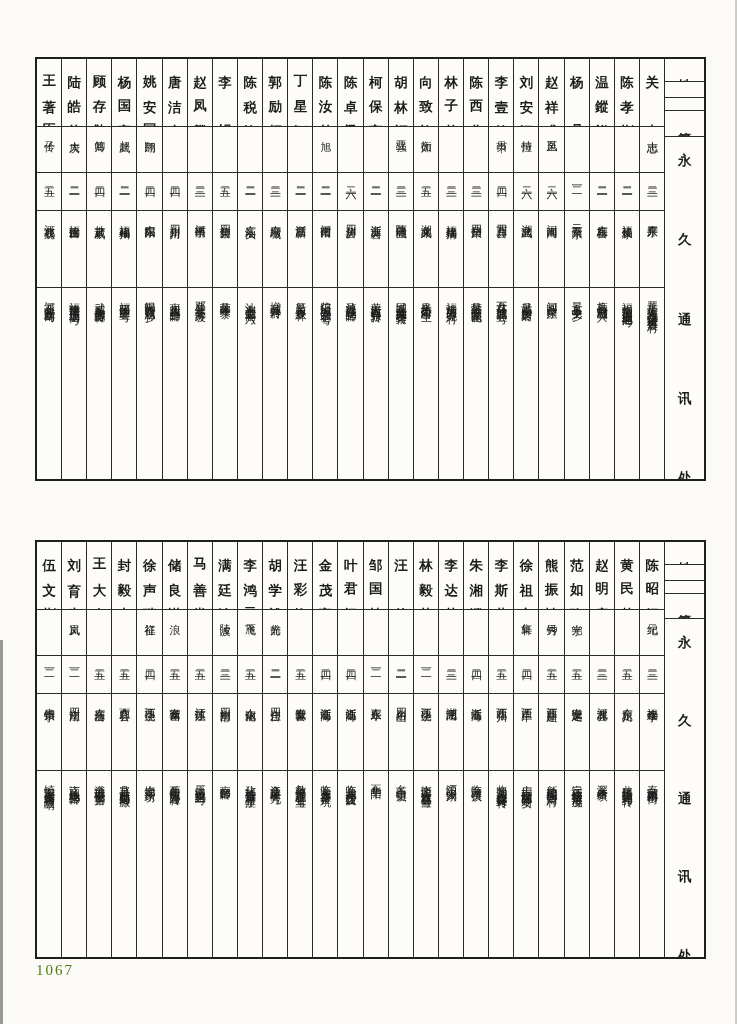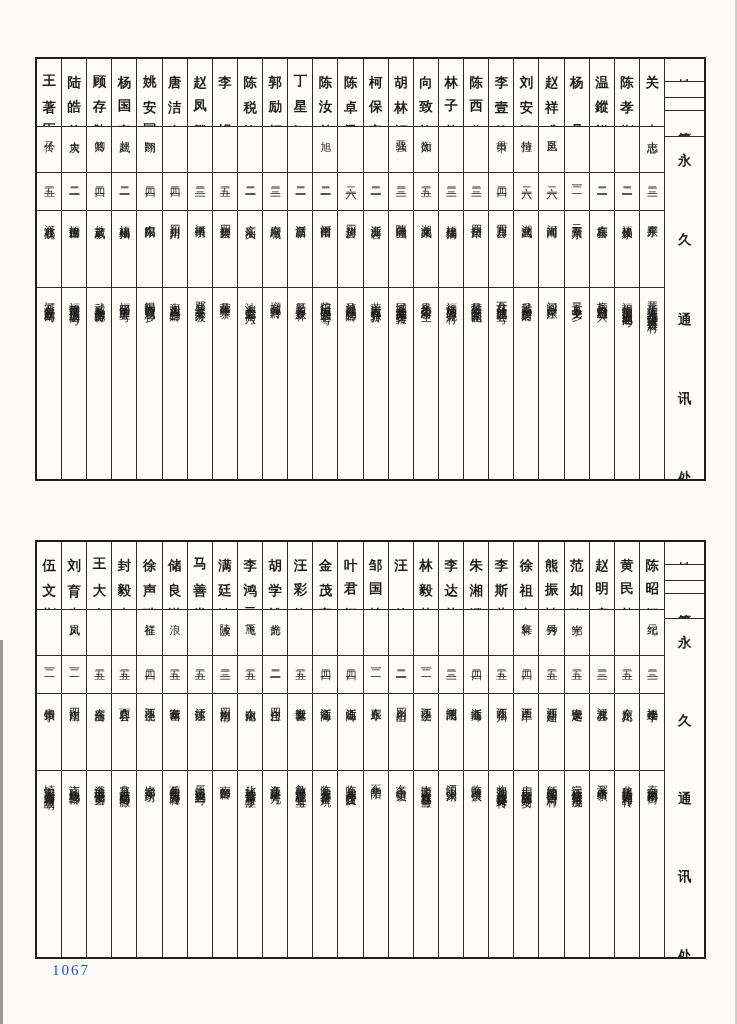--- a/index.html
+++ b/index.html
@@ -97,25 +97,25 @@
     text-align-last: auto;
     text-align: center;
   }
   .header-col .r-alias { align-items: center; padding: 0; }
   .header-col .r-age   { align-items: center; padding: 0; }
   .header-col .r-name  { align-items: center; padding: 0; }
   .header-col .r-native{ align-items: center; padding: 0; }
 
   .page-number {
     position: absolute;
-    left: 52px;
+    left: 36px;
     top: 962px;
     font-size: 15px;
     letter-spacing: 2px;
-    color: #1d4ed8;
+    color: #4d7c0f;
     font-family: "Liberation Serif", serif;
   }
 </style>
 </head>
 <body>
 
 <div class="scan-edge-left"></div>
 <div class="scan-edge-right"></div>
 
 <div class="vtable" id="table-top">

